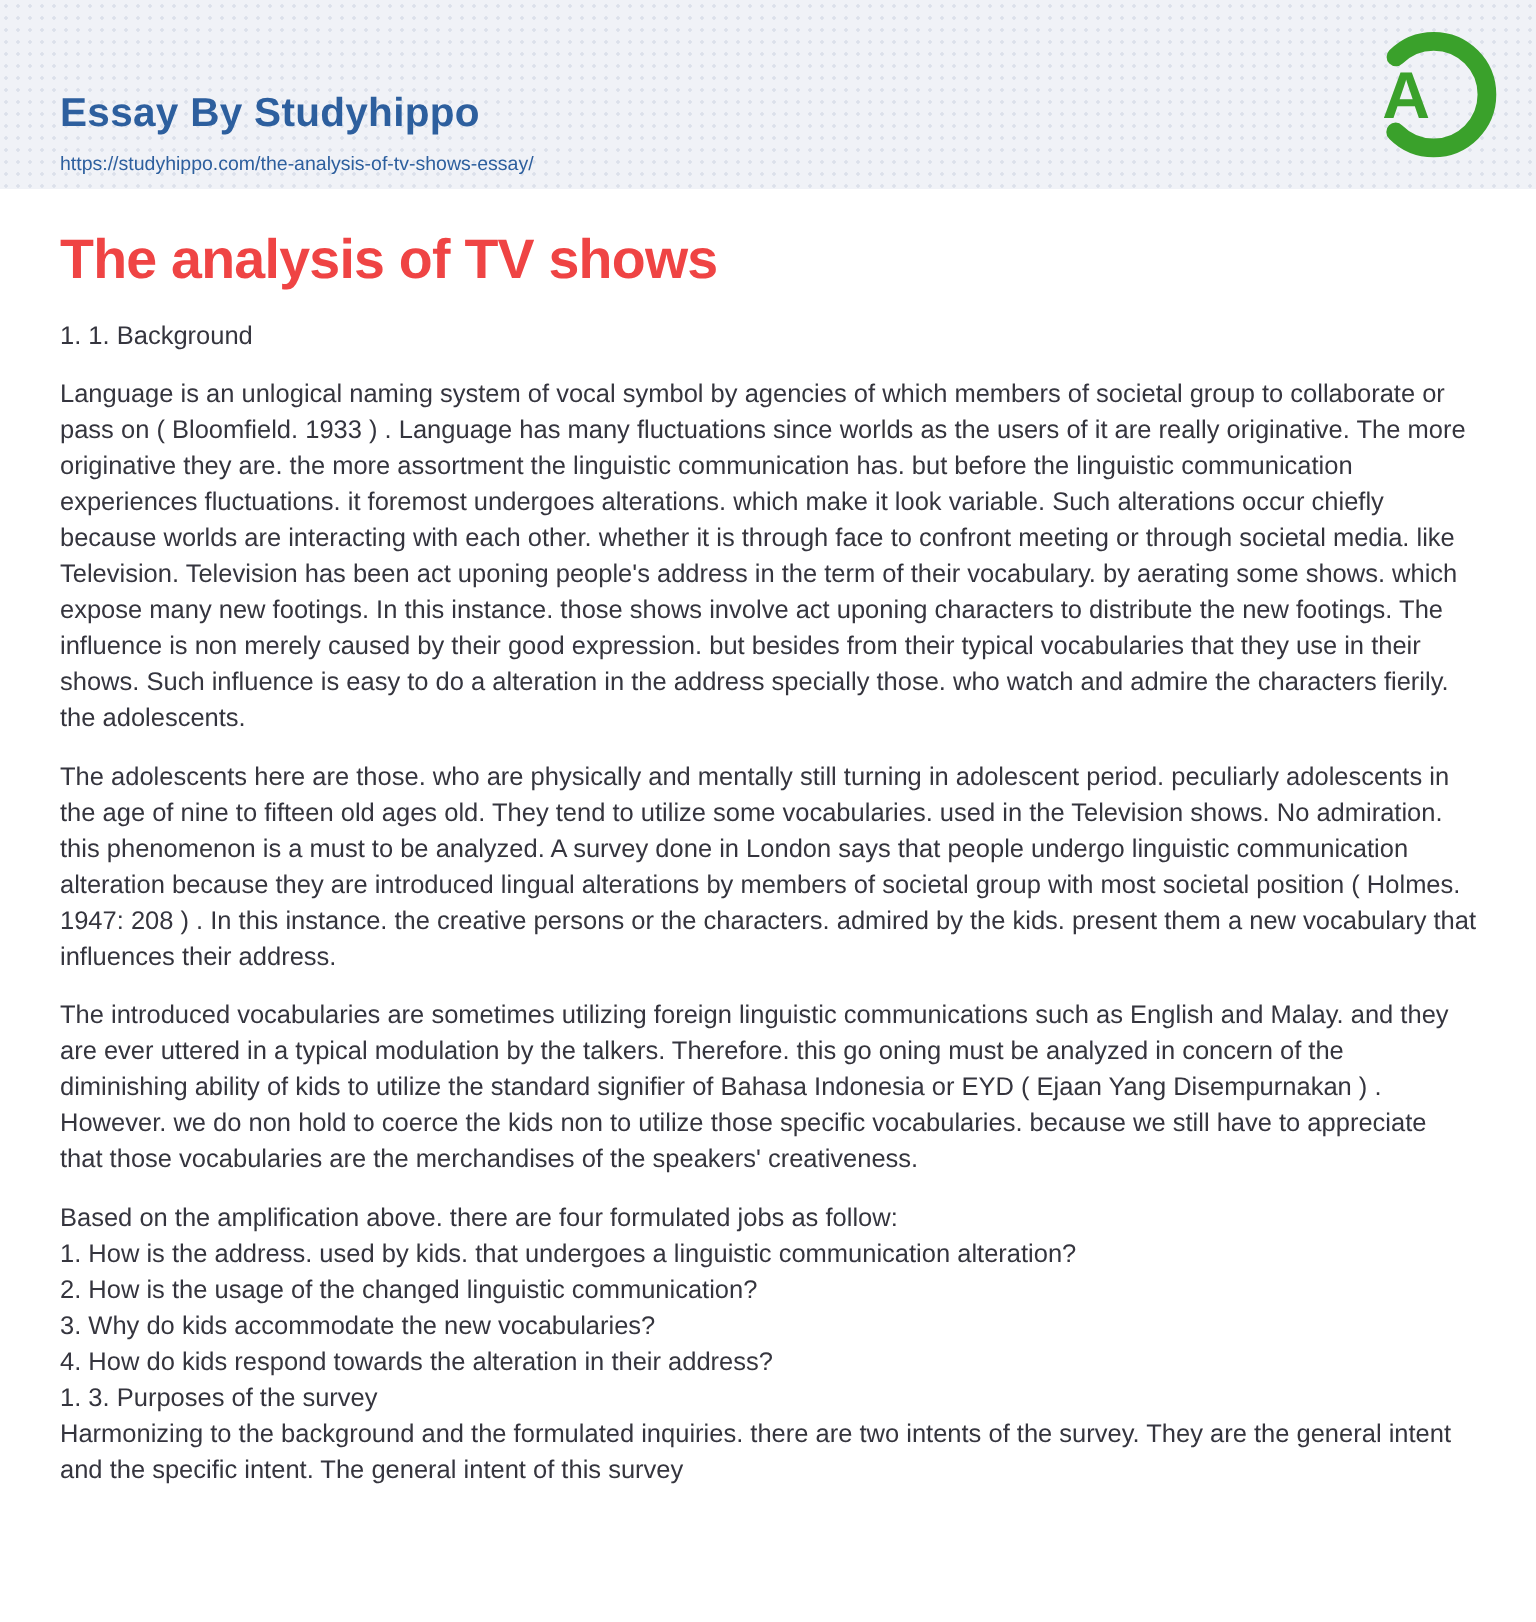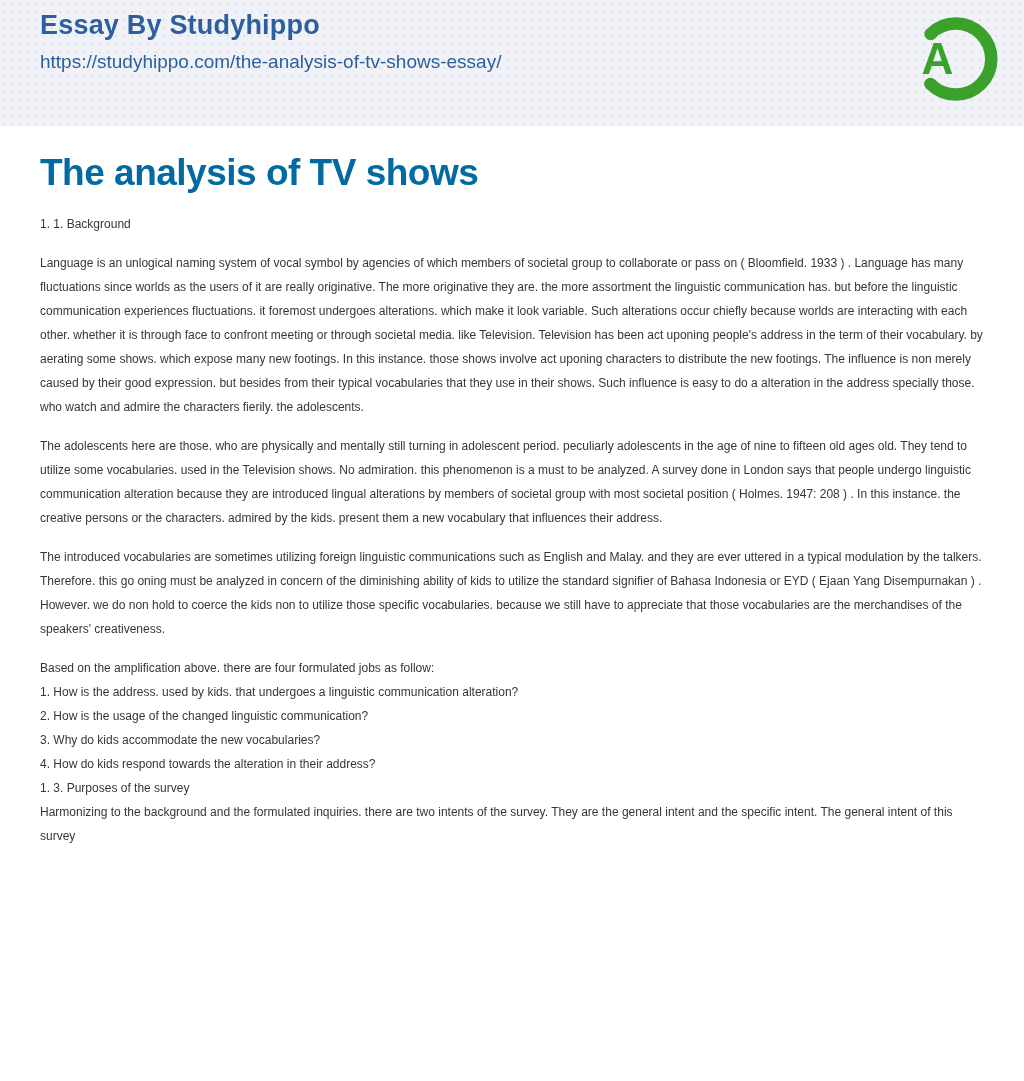--- a/index.html
+++ b/index.html
@@ -16,60 +16,60 @@
     background: #ffffff;
   }
   
   .site-header {
     width: 100%;
     height: 126px;
     background-color: #f0f2f7;
     background-image: radial-gradient(circle, rgba(98,116,160,0.14) 1px, transparent 1.3px);
     background-size: 8px 8px;
     display: flex;
-    align-items: flex-start;
+    align-items: flex-end;
     justify-content: space-between;
     padding: 10px 26px 10px 40px;
   }
   .header-text { display: flex; flex-direction: column; }
   .site-title {
     color: #2d5f9e;
     font-size: 27px;
     font-weight: 700;
     letter-spacing: 0.2px;
     margin: 0 0 10px 0;
   }
   .essay-url {
     color: #2d5f9e;
-    font-size: 19px;
+    font-size: 13px;
     font-weight: 400;
     text-decoration: none;
     margin: 0;
   }
   .logo-box {
     width: 96px;
     height: 102px;
     display: flex;
     align-items: center;
     justify-content: center;
   }
   
   .article {
     padding: 26px 40px 30px 40px;
   }
   .page-title {
-    color: #0369a1;
+    color: #ef4444;
     font-size: 37px;
     font-weight: 700;
     letter-spacing: -0.5px;
     margin: 0 0 18px 0;
   }
   .para {
     color: #35353e;
-    font-size: 12px;
+    font-size: 17px;
     line-height: 24px;
     margin: 0 0 15px 0;
     max-width: 944px;
   }
 </style>
 </head>
 <body>
 
 <div class="page">
 

